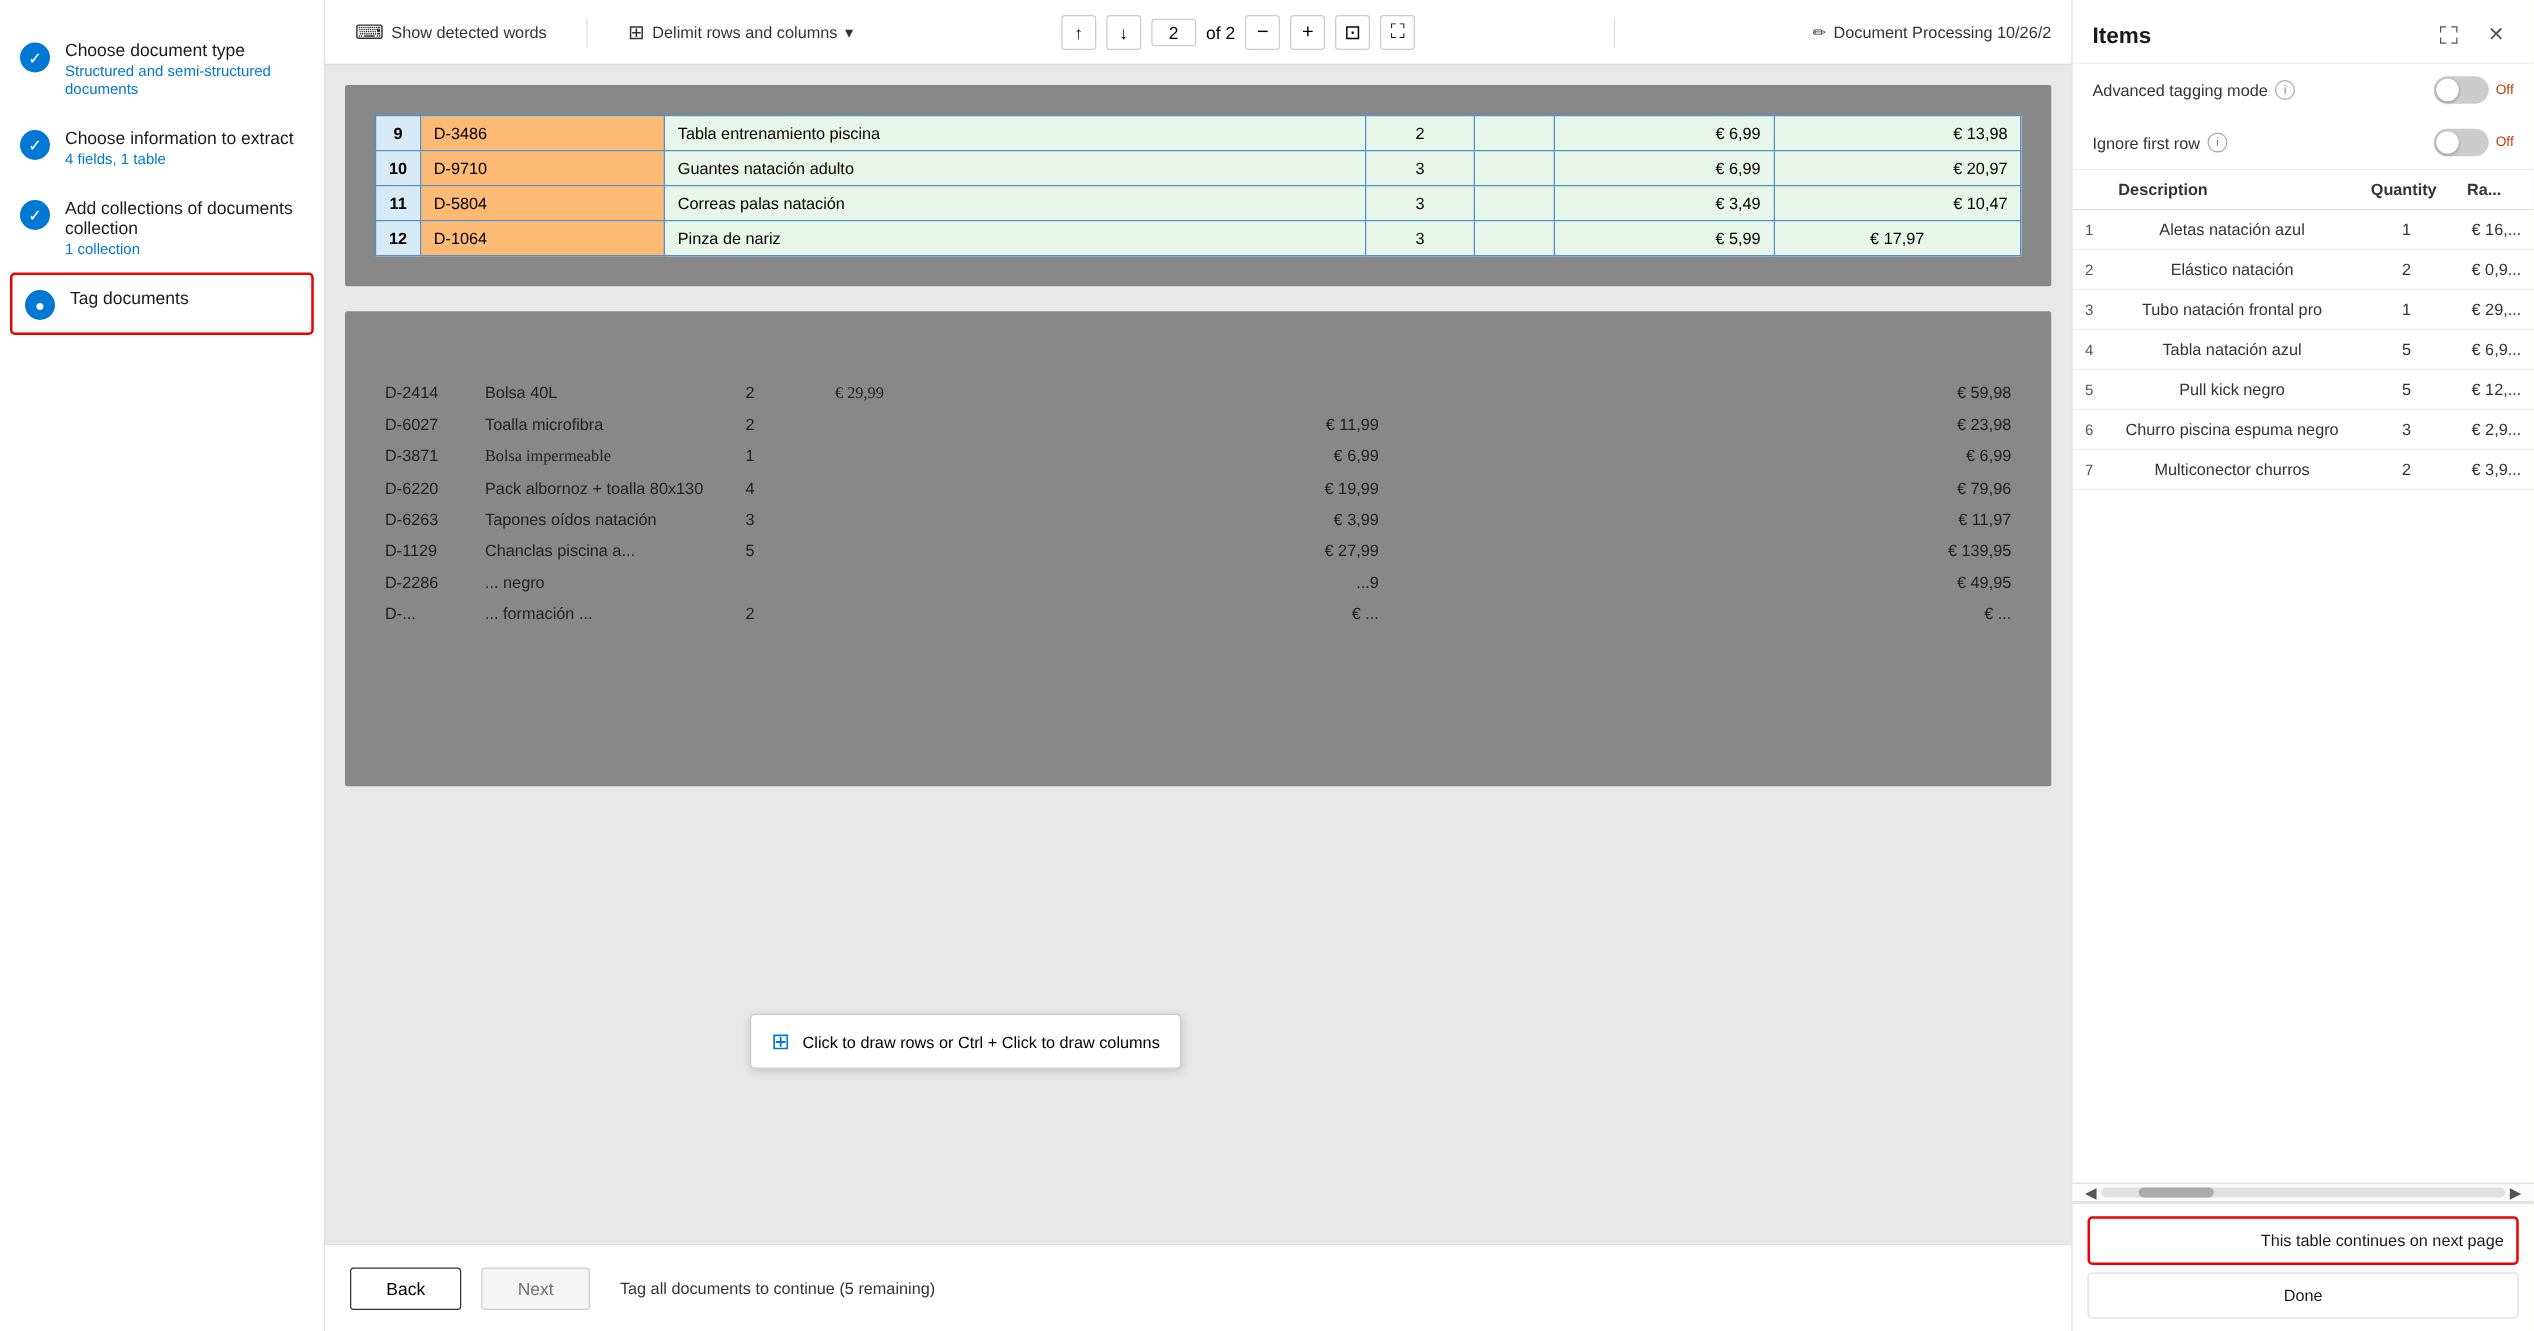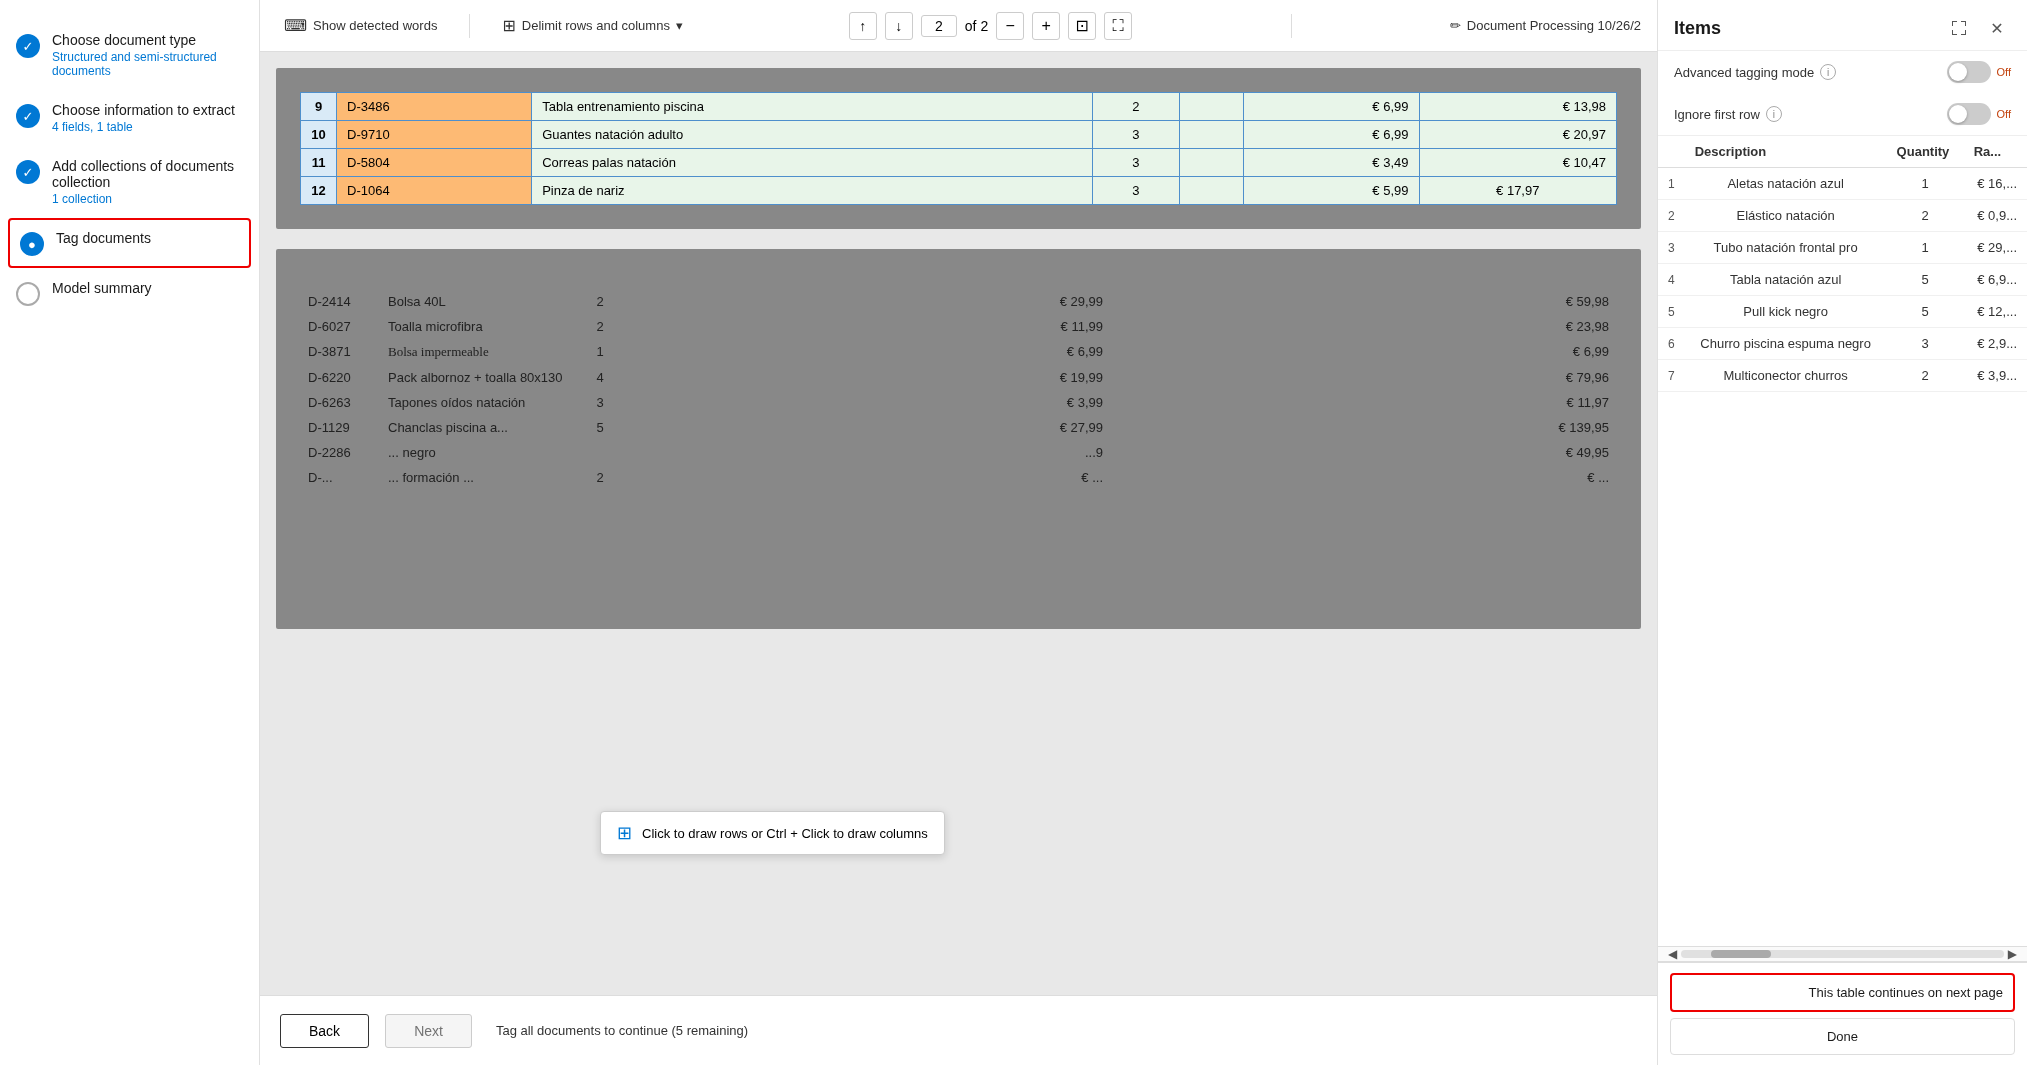--- a/index.html
+++ b/index.html
@@ -36,21 +36,21 @@
     
     .doc-page { background: #888; border-radius: 2px; padding: 24px; }
     .doc-table-wrapper { background: #fff; }
     table.doc-table { border-collapse: collapse; width: 100%; }
     table.doc-table td, table.doc-table th { border: 1.5px solid #4e8fcc; padding: 6px 10px; font-size: 13px; }
     .row-num { background: #d9eaf7; font-weight: bold; text-align: center; width: 36px; border: 1.5px solid #4e8fcc; }
     .table-cell-light { background: #e8f5e9; }
     .table-cell-white { background: #fdba74; }
 
     
-    .doc-page2 { background: #888; border-radius: 2px; padding: 40px 24px; min-height: 380px; }
+    .doc-page2 { background: #888; border-radius: 2px; padding: 52px 24px; min-height: 380px; }
     .plain-table { border-collapse: collapse; width: 100%; }
     .plain-table td { padding: 5px 8px; font-size: 13px; color: #222; vertical-align: top; }
 
     
     .tooltip-box { position: absolute; background: #fff; border: 1px solid #ccc; border-radius: 4px; padding: 10px 16px; display: flex; align-items: center; gap: 10px; box-shadow: 0 2px 8px rgba(0,0,0,0.15); font-size: 13px; z-index: 10; bottom: 140px; left: 340px; }
     .tooltip-icon { color: #0078d4; font-size: 18px; }
 
     
     .bottom-bar { background: #fff; border-top: 1px solid #ddd; display: flex; align-items: center; padding: 10px 20px; gap: 16px; height: 70px; }
     .btn-back { border: 1.5px solid #333; background: #fff; border-radius: 3px; padding: 8px 28px; font-size: 14px; cursor: pointer; }
@@ -118,26 +118,20 @@
     <div class="step-circle done">✓</div>
     <div class="step-text">
       <span class="step-title">Add collections of documents collection</span>
       <span class="step-sub">1 collection</span>
     </div>
   </div>
   <div class="sidebar-item active">
     <div class="step-circle active" style="background:#0078d4;">●</div>
     <div class="step-text">
       <span class="step-title">Tag documents</span>
-    </div>
-  </div>
-  <div class="sidebar-item">
-    <div class="step-circle empty"></div>
-    <div class="step-text">
-      <span class="step-title">Model summary</span>
     </div>
   </div>
 </div>
 
 <div class="main">
 
   <div class="toolbar">
     <div class="toolbar-btn">
       <span style="font-size:16px;">⌨</span>
       <span>Show detected words</span>
@@ -213,21 +207,21 @@
     </div>
 
     <div class="doc-page2">
       <table class="plain-table">
         <tbody id="page2-tbody">
         <tr>
       <td style="width:80px;">D-2414</td>
       <td style="width:200px;">Bolsa 40L</td>
       <td style="width:40px;text-align:center;">2</td>
       <td style="width:40px;"></td>
-      <td style="text-align:right;">€ 29,99</td>
+      <td style="font-family:Liberation Serif, serif;">€ 29,99</td>
       <td style="text-align:right;">€ 59,98</td>
     </tr>
             <tr>
       <td style="width:80px;">D-6027</td>
       <td style="width:200px;">Toalla microfibra</td>
       <td style="width:40px;text-align:center;">2</td>
       <td style="width:40px;"></td>
       <td style="text-align:right;">€ 11,99</td>
       <td style="text-align:right;">€ 23,98</td>
     </tr>

